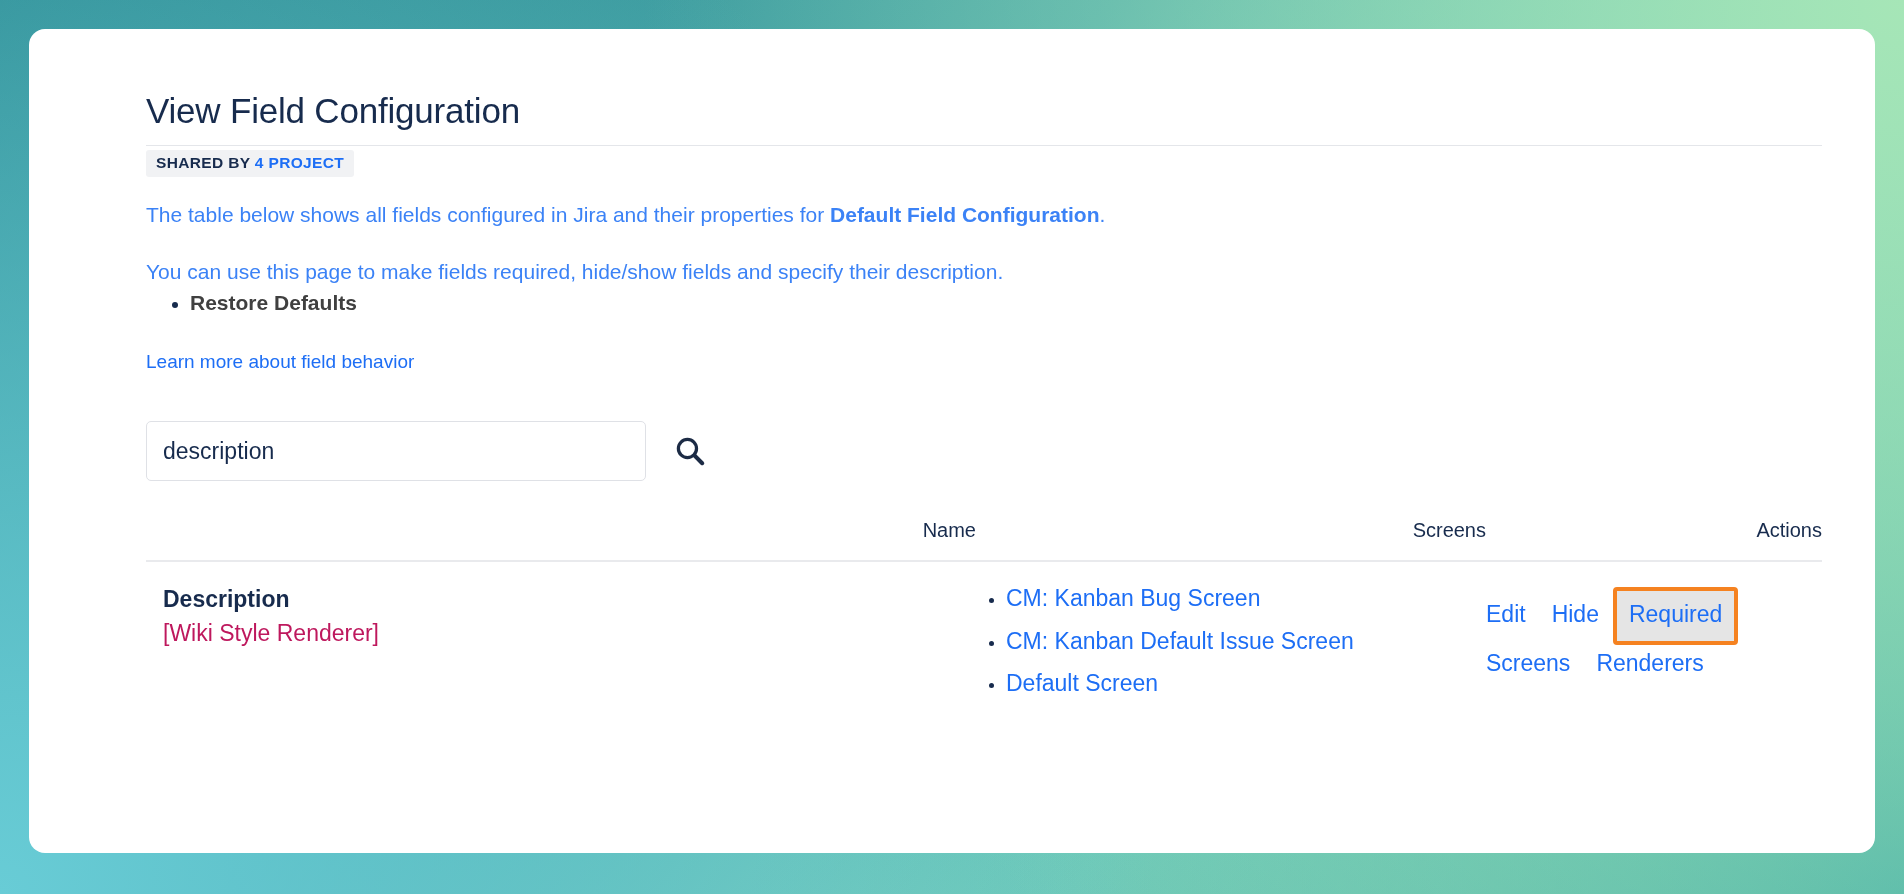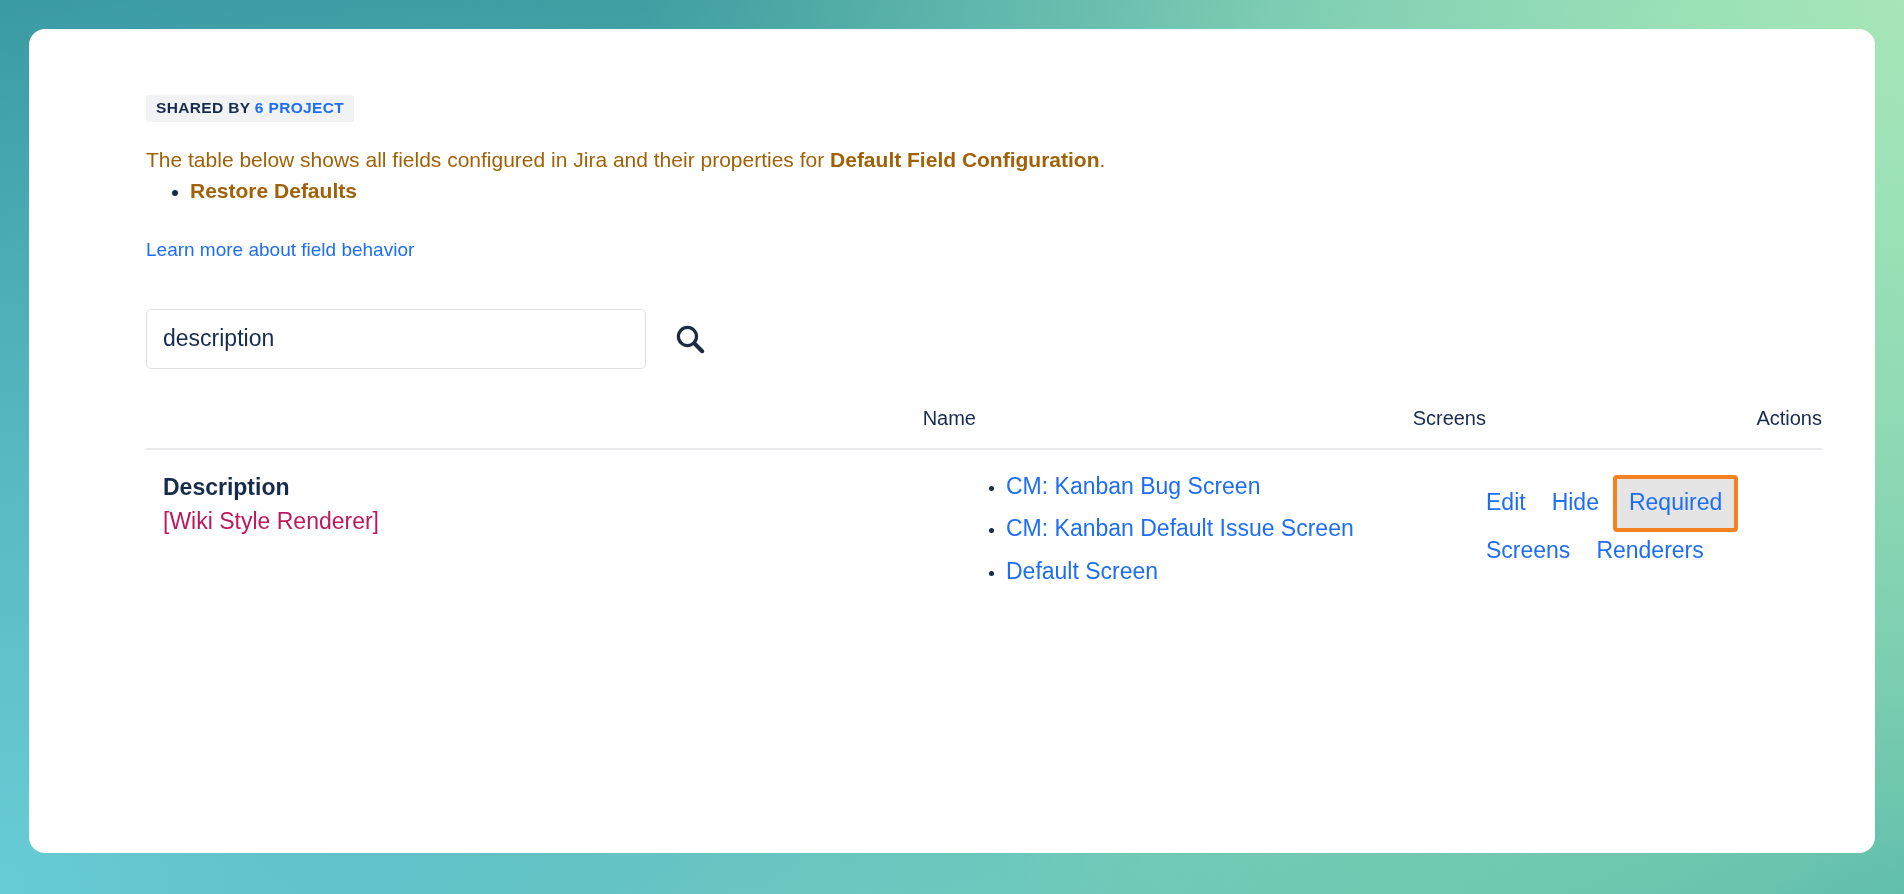--- a/index.html
+++ b/index.html
@@ -76,36 +76,36 @@
   .shared-badge .proj-link {
     color: #1d6ef5;
     text-decoration: none;
     font-weight: bold;
   }
 
   
   .para {
     margin-top: 24px;
     font-size: 21px;
-    color: #a16207;
+    color: #3b82f6;
     line-height: 1.35;
   }
   .para.second { margin-top: 29px; }
   .para b { font-weight: bold; }
 
   ul.bullets {
     margin: 5px 0 0 0;
     padding-left: 44px;
     list-style: disc;
   }
   ul.bullets li { margin: 0; }
   ul.bullets li::marker { color: #172b4d; font-size: 19px; }
 
   .link-bold {
-    color: #a16207;
+    color: #404040;
     font-size: 21px;
     font-weight: bold;
     text-decoration: none;
   }
 
   .learn-more {
     display: inline-block;
     margin-top: 36px;
     color: #1d6ef5;
     font-size: 19px;
@@ -240,25 +240,27 @@
   }
 </style>
 </head>
 <body>
 
 <div class="backdrop"></div>
 
 <div class="card">
   <div class="card-inner">
 
-
-    <div class="shared-badge"><span>SHARED BY </span><a href="#" class="proj-link">6 PROJECT</a></div>
+    <h1 class="page-title">View Field Configuration</h1>
+
+    <div class="shared-badge"><span>SHARED BY </span><a href="#" class="proj-link">4 PROJECT</a></div>
 
     <p class="para"><span>The table below shows all fields configured in Jira and their properties for </span><b>Default Field Configuration</b><span>.</span></p>
 
+    <p class="para second">You can use this page to make fields required, hide/show fields and specify their description.</p>
 
     <ul class="bullets">
       <li>
         <a href="#" class="link-bold">Restore Defaults</a>
       </li>
     </ul>
 
     <a href="#" class="learn-more">Learn more about field behavior</a>
 
     <div class="search-row">

